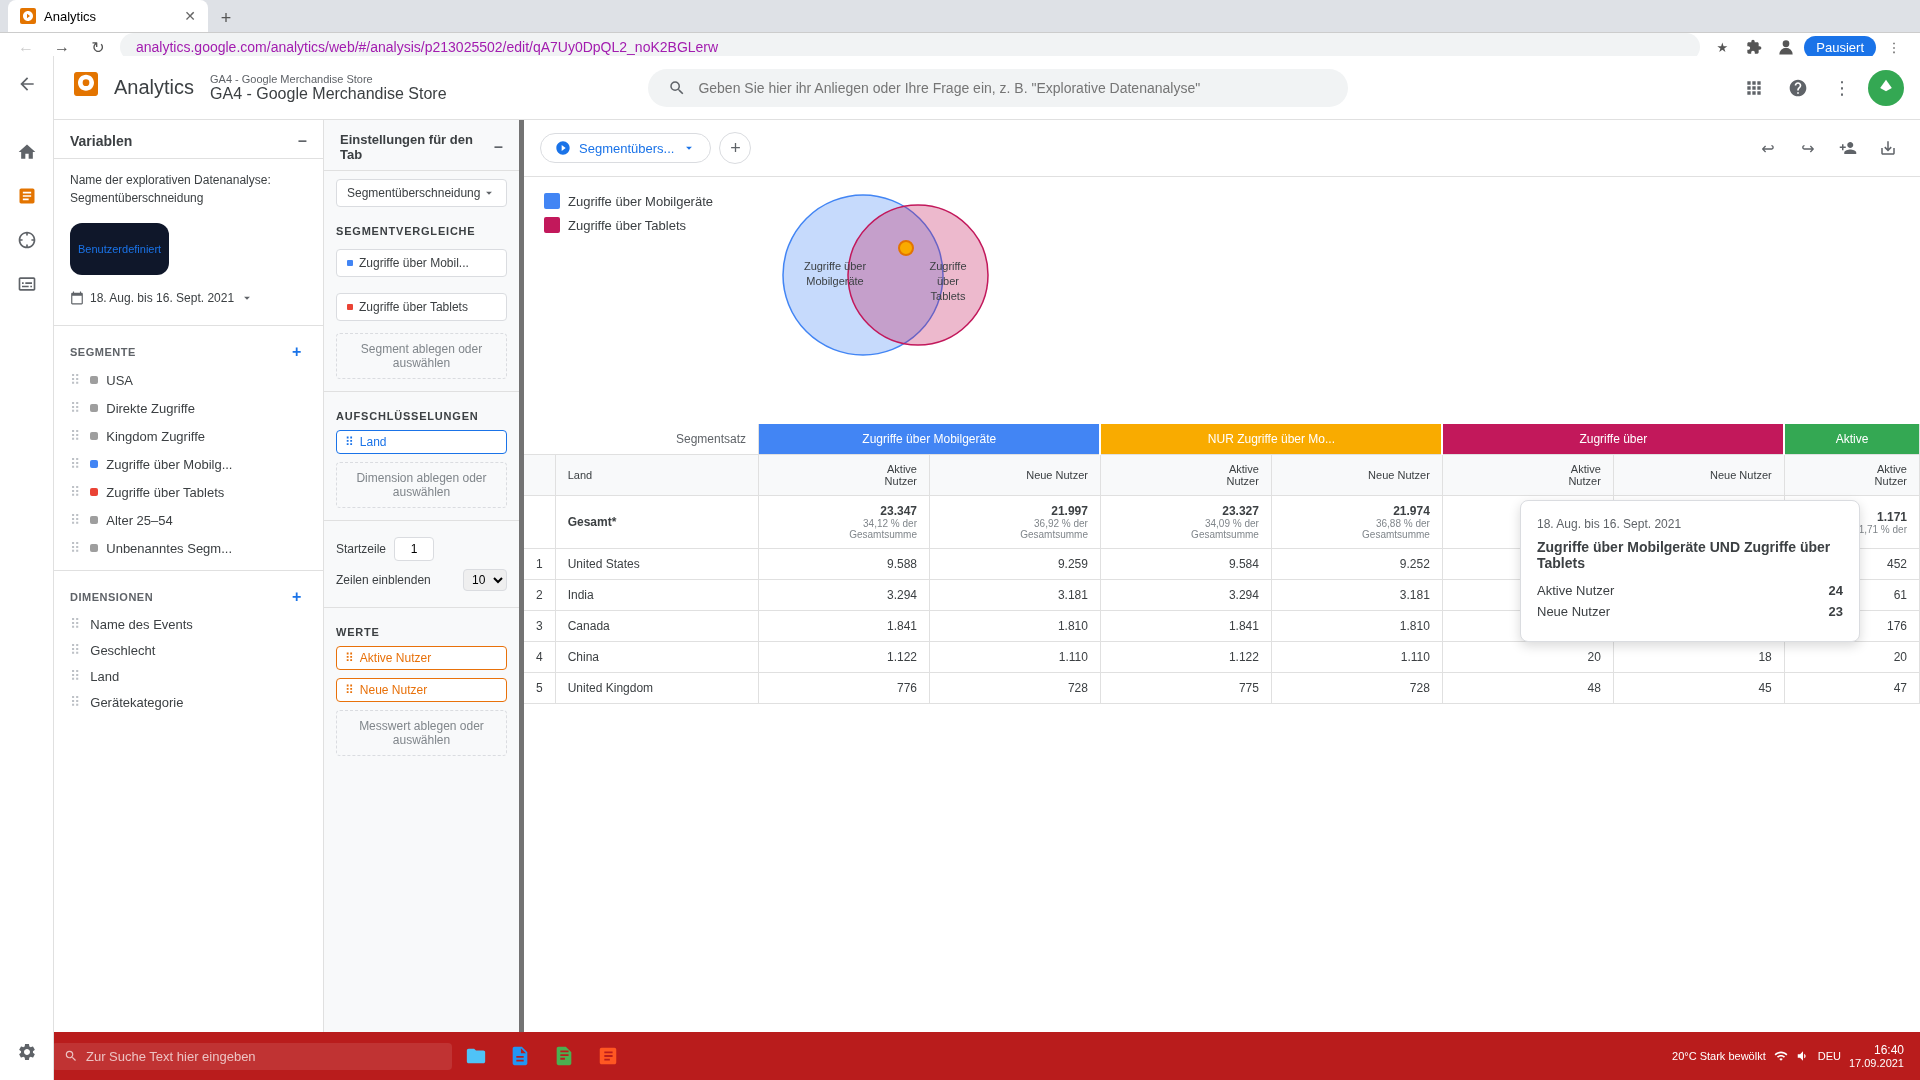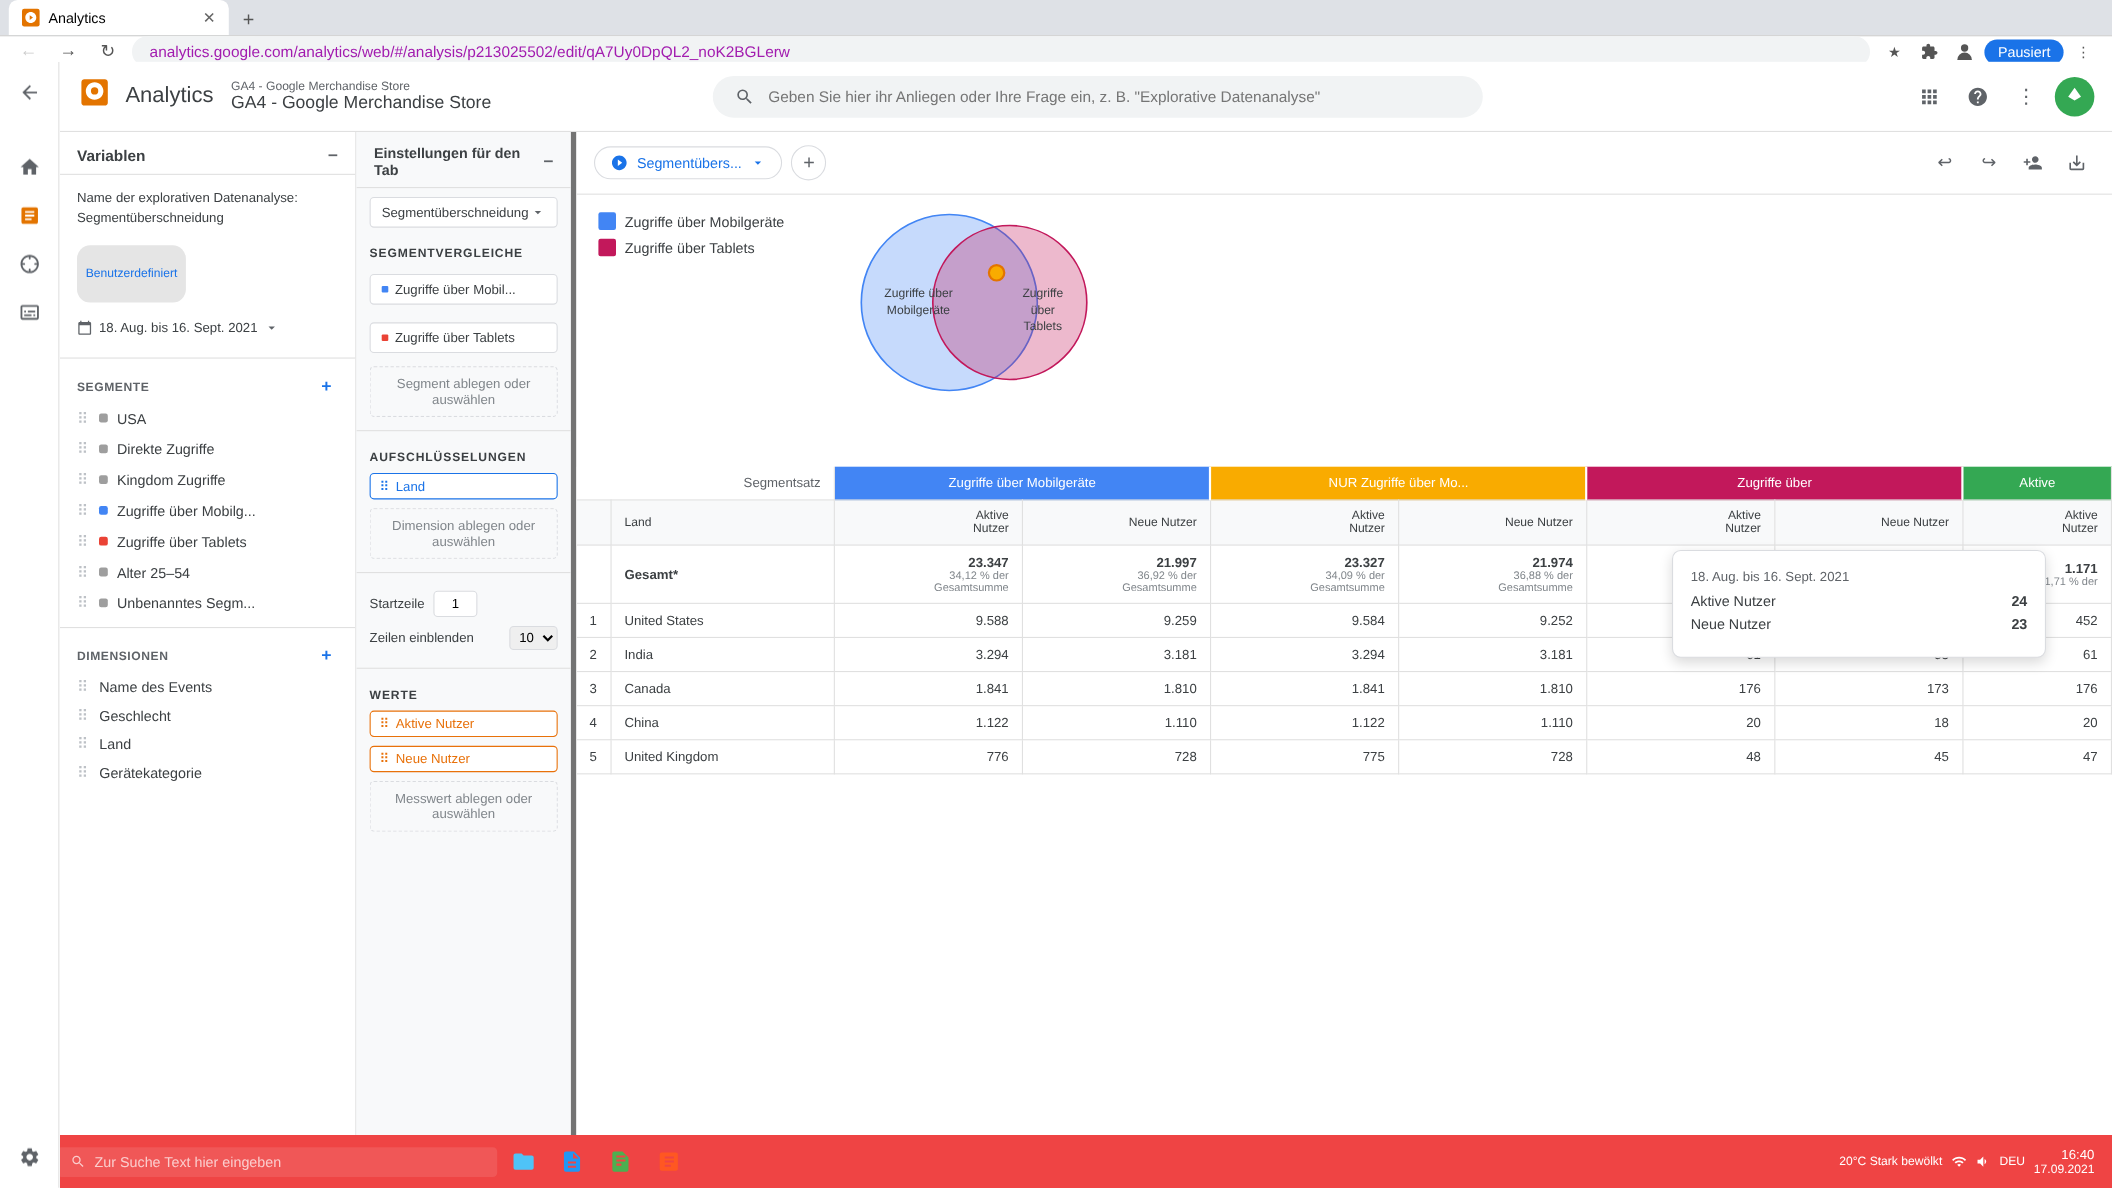--- a/index.html
+++ b/index.html
@@ -42,21 +42,21 @@
 
     
     .content-area { display: flex; flex: 1; overflow: hidden; }
 
     
     .variables-panel { width: 270px; background: #fff; border-right: 1px solid #e0e0e0; display: flex; flex-direction: column; overflow-y: auto; }
     .panel-header { display: flex; align-items: center; justify-content: space-between; font-weight: 600; font-size: 13px; color: #3c4043; padding: 12px 16px 8px; border-bottom: 1px solid #e0e0e0; }
     .panel-header-title { font-size: 14px; font-weight: 600; }
     .panel-minimize { cursor: pointer; color: #5f6368; font-size: 16px; }
     .exploration-name { font-size: 12px; color: #3c4043; padding: 12px 16px; line-height: 1.5; }
-    .user-badge { display: inline-block; background: #e5e5e5; color: #1a73e8; font-size: 11px; padding: 20px 8px; border-radius: 12px; margin-bottom: 4px; }
+    .user-badge { display: inline-block; background: #0f172a; color: #1a73e8; font-size: 11px; padding: 20px 8px; border-radius: 12px; margin-bottom: 4px; }
     .date-range { display: flex; align-items: center; gap: 6px; font-size: 12px; color: #3c4043; padding: 4px 16px 12px; cursor: pointer; }
     .section-title { font-size: 11px; font-weight: 600; color: #5f6368; letter-spacing: 0.5px; text-transform: uppercase; padding: 8px 16px 4px; display: flex; align-items: center; justify-content: space-between; }
     .add-btn { width: 20px; height: 20px; display: flex; align-items: center; justify-content: center; cursor: pointer; color: #1a73e8; font-size: 16px; border-radius: 50%; }
     .segment-item { display: flex; align-items: center; gap: 8px; padding: 6px 16px; cursor: pointer; font-size: 13px; color: #3c4043; }
     .segment-dot { width: 8px; height: 8px; border-radius: 2px; flex-shrink: 0; }
     .drag-handle { color: #bdc1c6; font-size: 14px; margin-right: 2px; }
     .section-divider { height: 1px; background: #e0e0e0; margin: 8px 0; }
     .dimension-item { display: flex; align-items: center; gap: 8px; padding: 5px 16px; font-size: 13px; color: #3c4043; cursor: pointer; }
 
     
@@ -99,21 +99,21 @@
     .tooltip-row { display: flex; justify-content: space-between; align-items: center; margin-bottom: 6px; font-size: 13px; color: #3c4043; }
     .tooltip-value { font-weight: 600; }
 
     .chart-section { padding: 8px 20px; }
     .chart-title { font-size: 12px; color: #5f6368; margin-bottom: 12px; }
 
     .table-section { flex: 1; overflow: hidden; display: flex; flex-direction: column; margin-top: 48px; }
     .table-wrapper { overflow: auto; flex: 1; }
 
     
-    .taskbar { height: 48px; background: #ef4444; display: flex; align-items: center; padding: 0 8px; gap: 4px; position: fixed; bottom: 0; width: 1920px; }
+    .taskbar { height: 48px; background: #b91c1c; display: flex; align-items: center; padding: 0 8px; gap: 4px; position: fixed; bottom: 0; width: 1920px; }
     .taskbar-start { width: 40px; height: 40px; display: flex; align-items: center; justify-content: center; cursor: pointer; }
     .taskbar-item { width: 40px; height: 40px; display: flex; align-items: center; justify-content: center; cursor: pointer; border-radius: 4px; }
     .taskbar-right { margin-left: auto; display: flex; align-items: center; gap: 8px; color: white; font-size: 12px; padding-right: 8px; }
     .system-tray { display: flex; align-items: center; gap: 8px; color: white; font-size: 11px; }
 
     .search-taskbar { flex: 1; max-width: 400px; background: rgba(255,255,255,0.1); border-radius: 4px; padding: 6px 12px; display: flex; align-items: center; gap: 8px; cursor: pointer; }
     .search-taskbar span { color: rgba(255,255,255,0.7); font-size: 13px; }
 
     .venn-wrapper { position: relative; display: inline-block; }
   </style>
@@ -564,20 +564,21 @@
                   <td>45</td>
                   <td>47</td>
                 </tr>
               </tbody>
             </table>
           </div>
         </div>
 
         <div class="tooltip-overlay">
           <div class="tooltip-date">18. Aug. bis 16. Sept. 2021</div>
+          <div class="tooltip-title">Zugriffe über Mobilgeräte UND Zugriffe über Tablets</div>
           <div class="tooltip-row">
             <span>Aktive Nutzer</span>
             <span class="tooltip-value">24</span>
           </div>
           <div class="tooltip-row">
             <span>Neue Nutzer</span>
             <span class="tooltip-value">23</span>
           </div>
         </div>
       </div>

